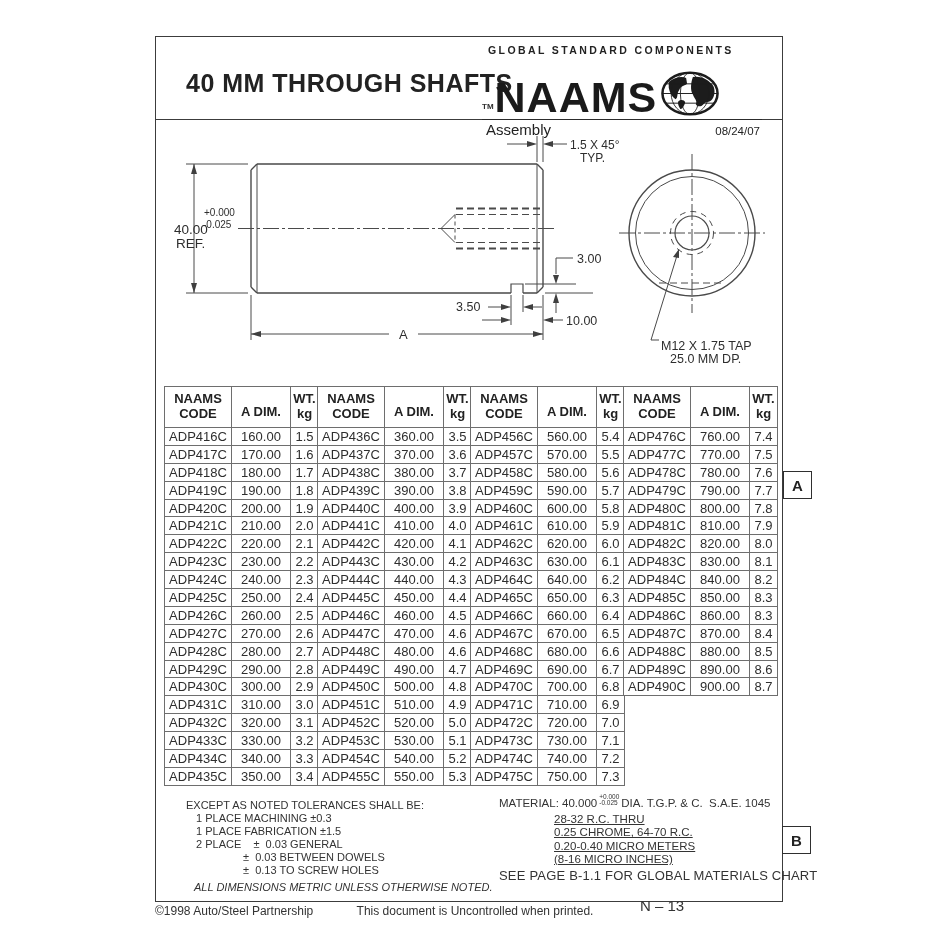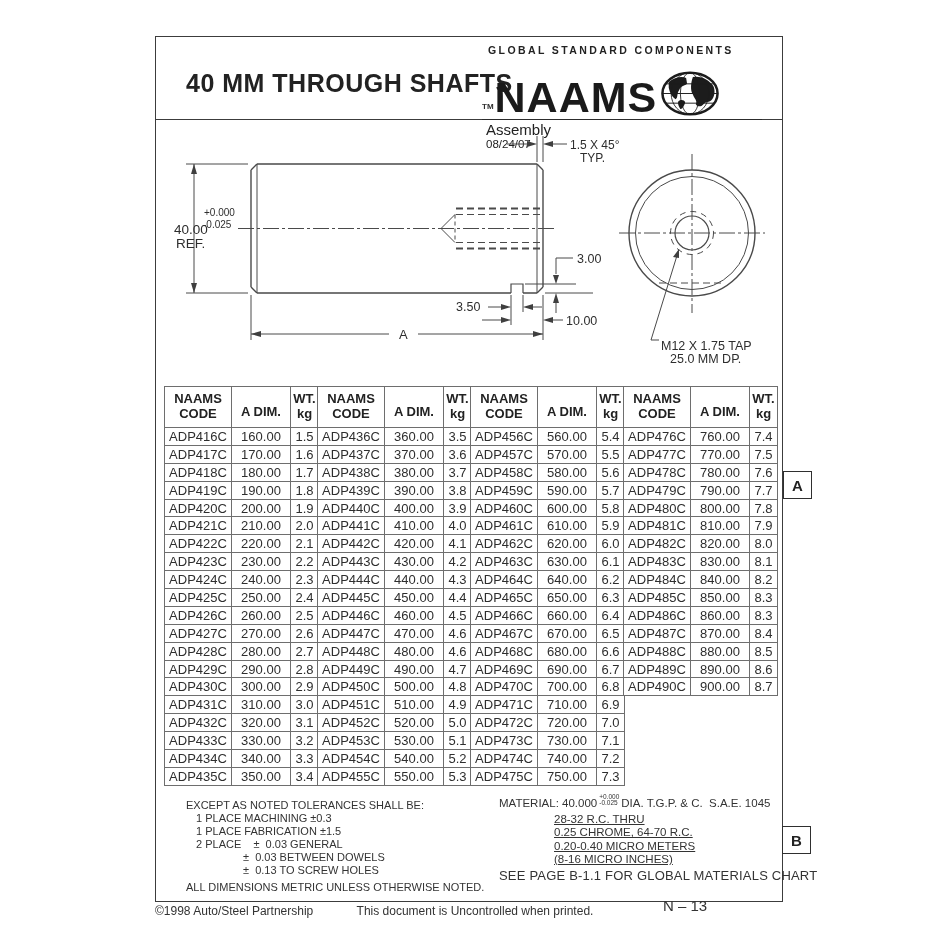--- a/index.html
+++ b/index.html
@@ -8,54 +8,54 @@
   
   .hdr{position:absolute;left:0;top:0;width:100%;height:83px;border-bottom:1.4px solid #3c3c3c;box-sizing:border-box;}
   .doc-title{position:absolute;left:30px;top:32px;font-size:25px;font-weight:bold;letter-spacing:.5px;color:#222;white-space:nowrap;}
   .logo{position:absolute;right:20px;top:5px;width:280px;}
   .tagline{font-size:10.5px;font-weight:bold;letter-spacing:2.4px;color:#222;white-space:nowrap;margin:2px 0 0 6px;}
   .naams-row{display:flex;align-items:flex-end;height:44px;margin-top:16px;}
   .tm{font-size:8px;font-weight:bold;margin:0 1px 5px 0;}
   .naams{font-size:43px;font-weight:bold;line-height:.86;letter-spacing:1px;color:#1a1a1a;}
   .globe{margin:0 0 0 4px;}
   .logo-rule{border-top:1.6px solid #2c2c2c;margin-top:3px;}
-  .logo-bottom{display:flex;justify-content:space-between;align-items:baseline;padding:1px 2px 0 4px;flex-direction:column;}
+  .logo-bottom{display:flex;justify-content:space-between;align-items:baseline;padding:1px 2px 0 4px;}
   .assembly{font-size:15px;color:#222;}
   .date{font-size:11.5px;color:#222;}
   
   .drawsvg{position:absolute;left:0;top:0;z-index:1;}
   .drawsvg text{font-family:"Liberation Sans",sans-serif;fill:#2e2e2e;}
   
   .tables{position:absolute;left:0;top:0;width:100%;height:100%;z-index:2;}
   table.grp{position:absolute;top:349px;border-collapse:collapse;table-layout:fixed;background:#fff;border:1.4px solid #555;}
   table.g0{left:8px}table.g1{left:161px}table.g2{left:314px}table.g3{left:467px}
   .grp th,.grp td{border:1px solid #6e6e6e;padding:0;text-align:center;overflow:hidden;white-space:nowrap;}
   .grp th{height:33px;font-size:13px;font-weight:bold;line-height:1.15;vertical-align:middle;color:#222;}
   .grp th.cd{vertical-align:bottom;padding-bottom:7px;}
   .grp td{height:16.9px;font-size:13px;color:#2e2e2e;}
   .cc{width:66px}.cd{width:58px}.cw{width:27px}
   
   .notes-left{position:absolute;left:30px;top:762px;font-size:11px;line-height:13px;color:#333;white-space:pre;z-index:2;}
   .notes-left .ind-1{margin-left:10px;}
   .notes-left .ind-2{margin-left:57px;}
-  .notes-left .allmetric{margin-top:4px;margin-left:0;}
+  .notes-left .allmetric{margin-top:4px;margin-left:8px;font-style:italic;}
   .notes-right{position:absolute;left:343px;top:757px;font-size:11.5px;line-height:13.4px;color:#333;white-space:pre;z-index:2;}
   .notes-right .matline{height:19px;}
   .tolstack{display:inline-block;vertical-align:2px;line-height:5.5px;font-size:6.5px;margin:0 2px;}
   .notes-right .ml{margin-left:55px;text-decoration:underline;}
   .seepage{font-size:13px;margin-top:2px;letter-spacing:.2px;}
   
   .marker{position:absolute;width:27px;height:26px;border:1.6px solid #2f2f2f;background:#fff;display:flex;align-items:center;justify-content:center;font-size:15px;font-weight:bold;color:#222;z-index:3;}
   .marker-a{left:783px;top:471px;}
   .marker-b{left:782px;top:826px;}
   
   .foot{position:absolute;top:904px;font-size:12px;color:#333;}
   .foot-copy{left:155px;}
   .foot-notice{left:290px;width:370px;text-align:center;}
-  .foot-page{top:897px;left:612px;width:146px;text-align:center;font-size:15px;}
+  .foot-page{top:897px;left:640px;width:146px;text-align:left;font-size:15px;}
 </style>
 </head>
 <body>
 
 <div class="frame">
 
   <div class="hdr">
     <div class="doc-title">40 MM THROUGH SHAFTS</div>
     <div class="logo">
       <div class="tagline">GLOBAL STANDARD COMPONENTS</div>

